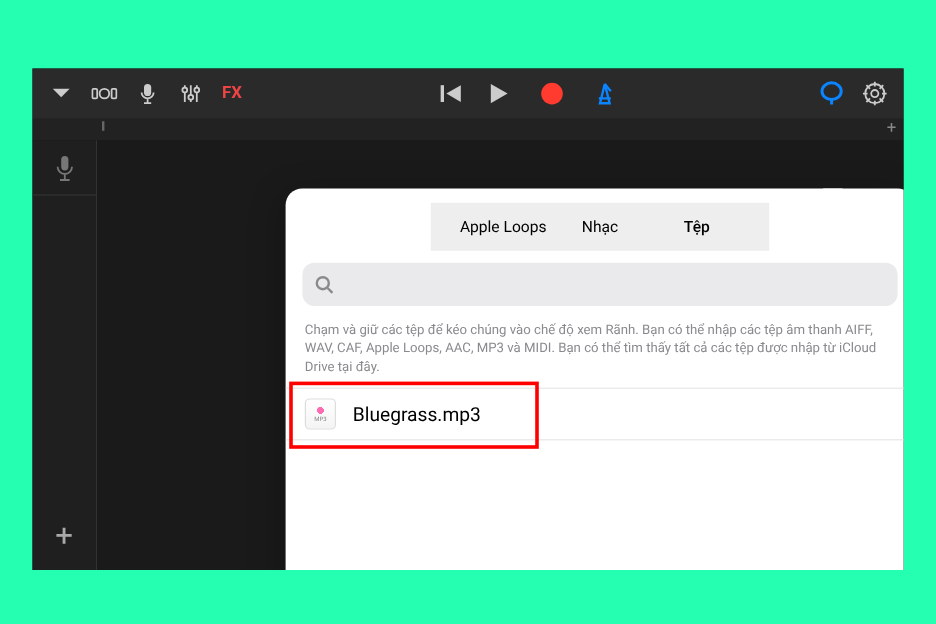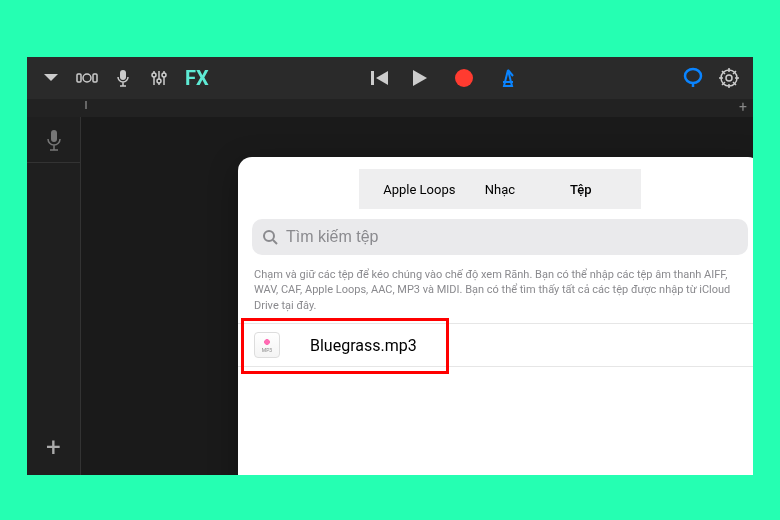--- a/index.html
+++ b/index.html
@@ -32,22 +32,22 @@
     width: 32px;
     height: 32px;
     display: flex;
     align-items: center;
     justify-content: center;
     color: #ccc;
     cursor: pointer;
   }
   .tb-sep { flex: 1; }
   .fx-text {
-    color: #5eead4;
-    font-size: 20px;
+    color: #ef4444;
+    font-size: 14px;
     font-weight: 700;
     padding: 0 6px;
   }
   .record-dot {
     width: 18px;
     height: 18px;
     background: #ff3b30;
     border-radius: 50%;
   }
   .loop-icon { color: #0a84ff; }
@@ -206,21 +206,20 @@
   }
   .file-thumb .note {
     width: 10px;
     height: 10px;
     background: radial-gradient(circle at center, #ff6bb3 40%, transparent 42%);
     border-radius: 50%;
   }
   .file-name {
     font-size: 16px;
     color: #000;
-    margin-left: 16px;
   }
   .highlight-box {
     position: absolute;
     left: 3px;
     top: -5px;
     width: 208px;
     height: 56px;
     border: 3px solid #ff0000;
     pointer-events: none;
   }
@@ -336,21 +335,20 @@
       <div class="seg-item">Apple Loops</div>
       <div class="seg-item">Nhạc</div>
       <div class="seg-item active">Tệp</div>
     </div>
 
     <div class="search-bar">
       <svg width="16" height="16" viewBox="0 0 16 16" fill="none" stroke="#8a8a8e" stroke-width="2">
           <circle cx="7" cy="7" r="5"></circle>
           <line x1="11" y1="11" x2="15" y2="15"></line>
         </svg>
-      <input type="text" placeholder="Tìm kiếm tệp" style="">
     </div>
 
     <div class="help-text">Chạm và giữ các tệp để kéo chúng vào chế độ xem Rãnh. Bạn có thể nhập các tệp âm thanh AIFF, WAV, CAF, Apple Loops, AAC, MP3 và MIDI. Bạn có thể tìm thấy tất cả các tệp được nhập từ iCloud Drive tại đây.</div>
 
     <div class="file-list">
       <div class="file-row">
         <div class="file-thumb">
           <div class="note"></div>
           <span>MP3</span>
         </div>

